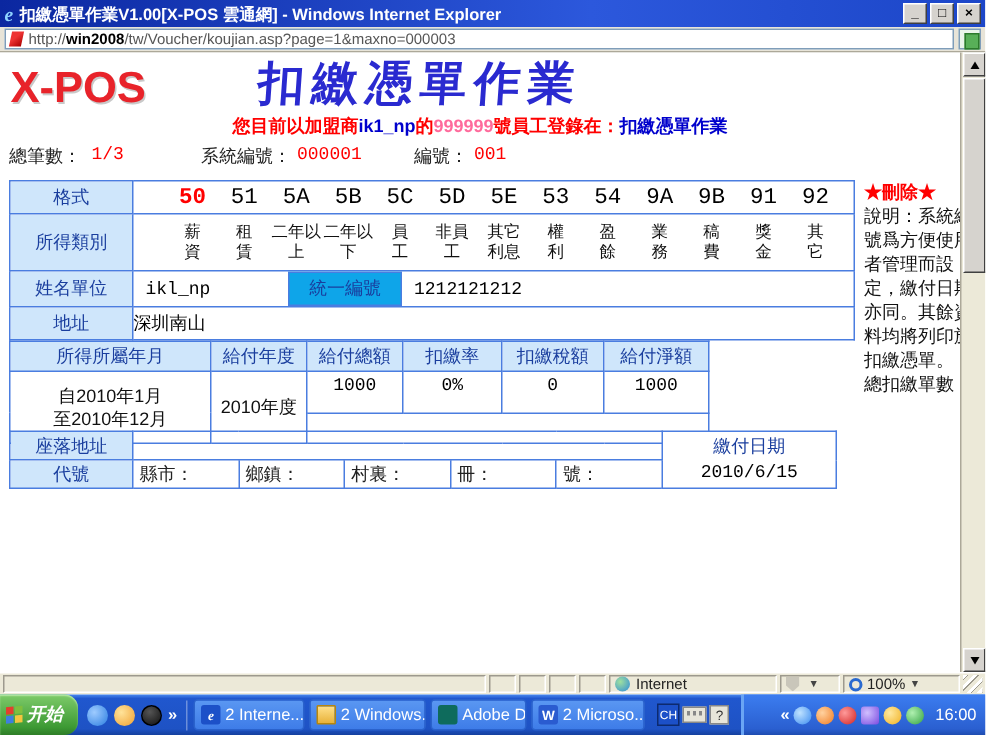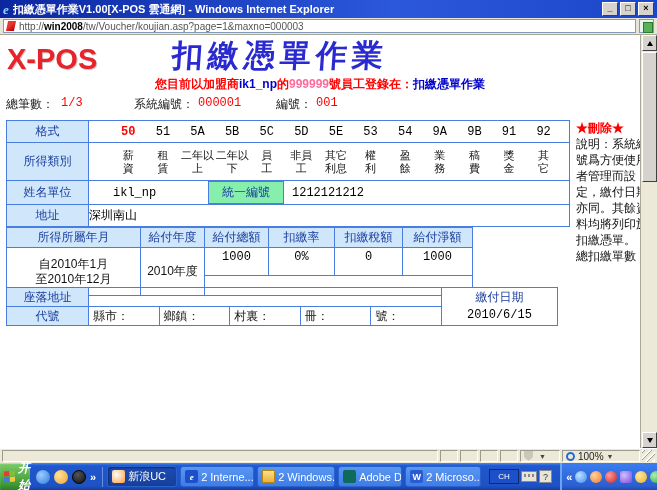--- a/index.html
+++ b/index.html
@@ -41,26 +41,26 @@
   .navlinks span { position:static; margin-left:2px; font-size:12px; }
   .nv-b { color:#000; } .nv-l { color:#0000ee; }
 
   table.f { border-collapse:collapse; table-layout:fixed; }
   table.f td { border:1px solid #4a7de0; font-size:12px; overflow:hidden; }
   td.lbl { background:#cfe6fb; color:#1a3e9e; text-align:center; }
   .t1 { position:absolute; top:85px; left:6px; width:564px; }
   .t2 { position:absolute; top:192px; left:6px; width:466px; }
   .t3 { position:absolute; top:252px; left:6px; width:552px; }
   .codes, .cats { display:flex; padding-left:22px; padding-right:8px; }
-  .codes span { flex:1; text-align:center; font-size:12px; }
+  .codes span { flex:1; text-align:center; font-size:15px; }
   .code-sel { color:#ff0000; font-weight:bold; }
   .cats div { flex:1; text-align:center; font-size:11px; line-height:13px; color:#111; }
   .namerow { display:flex; align-items:center; height:100%; }
-  .nm-val { margin-left:24px; width:95px; font-size:12px; }
-  .unibox { width:76px; background:#86efac; color:#1a3e9e; border:1px solid #4a7de0; text-align:center; font-size:12px; padding:2px 0; }
+  .nm-val { margin-left:8px; width:95px; font-size:12px; }
+  .unibox { width:76px; background:#0ea5e9; color:#1a3e9e; border:1px solid #4a7de0; text-align:center; font-size:12px; padding:2px 0; }
   .uni-val { margin-left:8px; font-size:12px; }
   .amt { text-align:center; font-size:13px; vertical-align:top; padding-top:2px; }
   .period-cell { text-align:center; font-size:12px; line-height:15px; color:#111; }
   .datecell { text-align:center; font-size:12px; line-height:17px; background:#fff;margin-top:44px; }
   .datecell .dl { color:#1a3e9e; }
   .codefield { padding-left:4px; color:#222; }
   .sidepanel { position:absolute; left:576px; top:85px; width:76px; font-size:12px; line-height:16px; color:#111; }
   .sp-del { color:#ff0000; font-weight:bold; }
   .sp-total-val { color:#ff0000; }
 
@@ -95,21 +95,21 @@
   .ql { display:flex; align-items:center; gap:4px; padding:0 6px; border-right:1px solid rgba(255,255,255,.35); height:20px; }
   .qlico { width:14px; height:14px; border-radius:50%; }
   .chev { color:#fff; font-size:11px; font-weight:bold; }
   .tasks { display:flex; align-items:center; gap:3px; padding:0 4px; }
   .task { height:21px; border-radius:3px; background:linear-gradient(#5a97f2,#3e7ce8); border:1px solid #2a62cc;
     color:#fff; font-size:11px; display:flex; align-items:center; padding:0 4px; gap:3px; white-space:nowrap; overflow:hidden; }
   .task.active { background:linear-gradient(#1c4cb4,#163f9a); box-shadow:inset 1px 1px 2px #0d2a6e; }
   .tico { width:13px; height:13px; flex:none; border-radius:2px; display:flex; align-items:center; justify-content:center;
     font-size:9px; font-weight:bold; color:#fff; }
   .langbar { display:flex; align-items:center; gap:2px; padding:0 4px; }
-  .langsq { width:30px; height:15px; background:#1c50c8; border:1px solid #0d2a6e; color:#fff; font-size:8px; font-weight:normal;
+  .langsq { width:15px; height:15px; background:#1c50c8; border:1px solid #0d2a6e; color:#fff; font-size:8px; font-weight:normal;
     display:flex; align-items:center; justify-content:center; }
   .kbico { width:16px; height:11px; background:#e7e5da; border:1px solid #888; position:relative; }
   .kbico::after { content:""; position:absolute; left:2px; top:2px; right:2px; height:3px;
     background:repeating-linear-gradient(90deg,#888 0 2px,transparent 2px 4px); }
   .helpsq { width:13px; height:13px; background:#e7e5da; border:1px solid #888; font-size:9px; text-align:center; line-height:12px; color:#333; }
   .tray { flex:1; height:27px; margin-left:4px; background:linear-gradient(#3c7df0,#2a5fd0 85%,#1e4cb0);
     border-left:2px solid #6aa5f4; display:flex; align-items:center; gap:3px; padding:0 6px 0 4px; justify-content:flex-end; }
   .trayico { width:12px; height:12px; border-radius:50%; flex:none; }
   .clock { color:#fff; font-size:11px; margin-left:4px; }
 </style>
@@ -272,20 +272,24 @@
       <div class="sarrow sa-dn"></div>
     </div>
   </div>
 
   <div class="statusbar">
     <div class="seg grow"></div>
     <div class="seg small"></div>
     <div class="seg small"></div>
     <div class="seg small"></div>
     <div class="seg small"></div>
+    <div class="seg" style="width:112px">
+      <span class="globe"></span>
+      <span>Internet</span>
+    </div>
     <div class="seg" style="width:40px">
       <span class="shieldico"></span>
       <span class="dropglyph">▼</span>
     </div>
     <div class="seg" style="width:78px">
       <span class="zoomglass"></span>
       <span>100%</span>
       <span class="dropglyph">▼</span>
     </div>
     <div class="seg grip"></div>
@@ -301,24 +305,20 @@
       </span>
       <span>开始</span>
     </div>
     <div class="ql">
       <span class="qlico" style="background:radial-gradient(circle at 35% 35%,#9ecbff,#2a7de0)"></span>
       <span class="qlico" style="background:radial-gradient(circle at 35% 35%,#ffe39a,#f0a030)"></span>
       <span class="qlico" style="background:radial-gradient(circle at 40% 30%,#555,#111);border:1px solid #000"></span>
       <span class="chev">»</span>
     </div>
     <div class="tasks">
-      <div class="task active" style="width:70px">
-        <span class="tico" style="background:radial-gradient(circle at 35% 35%,#fff,#ff9c3a)"></span>
-        <span>新浪UC</span>
-      </div>
       <div class="task" style="width:74px">
         <span class="tico" style="background:#1c50c8;font-style:italic;font-family:'Liberation Serif',serif">e</span>
         <span>2 Interne...</span>
 
       </div>
       <div class="task" style="width:78px">
         <span class="tico" style="background:linear-gradient(#ffe08a,#e8b23a);border:1px solid #b8860b;border-radius:1px"></span>
         <span>2 Windows...</span>
 
       </div>

